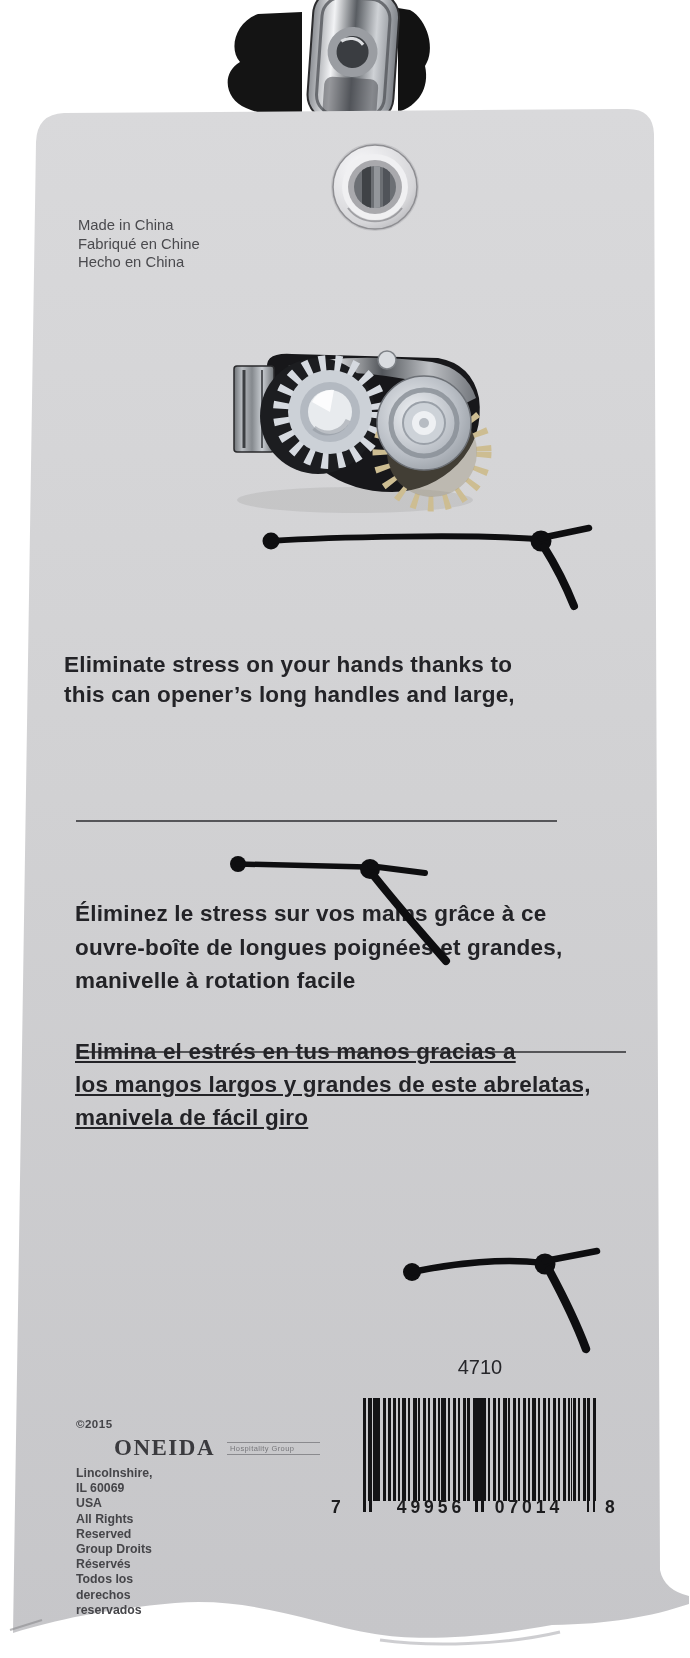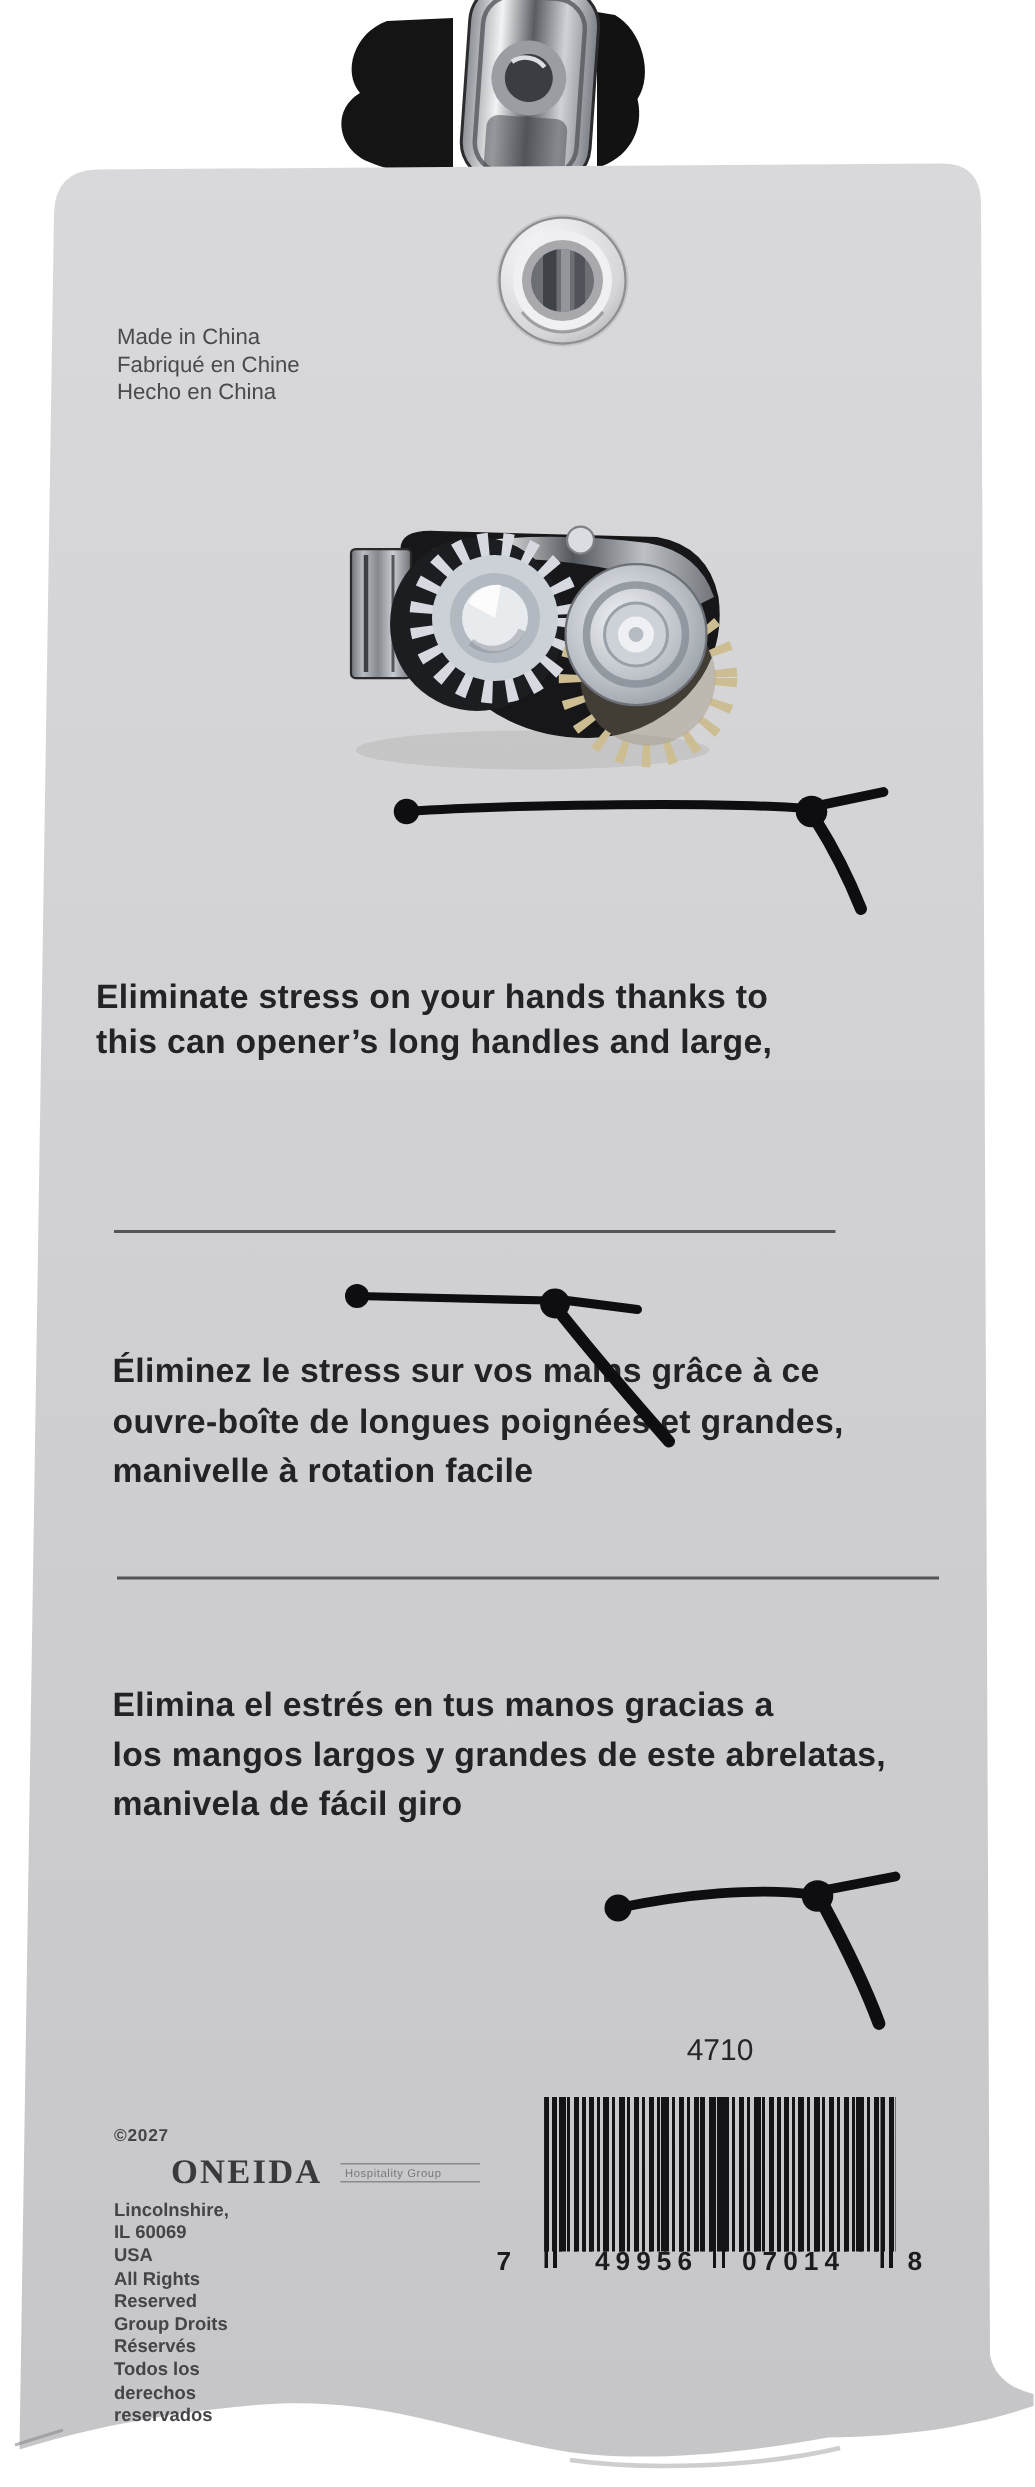--- a/index.html
+++ b/index.html
@@ -5,21 +5,21 @@
   html,body{margin:0;padding:0;background:#ffffff;}
   .stage{position:relative;width:690px;height:1658px;background:#ffffff;overflow:hidden;
          font-family:"Liberation Sans",sans-serif;}
   .layer{position:absolute;left:0;top:0;width:690px;height:1658px;}
   .txt{position:absolute;color:#232327;font-weight:bold;font-size:22.5px;letter-spacing:.2px;}
   .txt div{white-space:nowrap;}
   .origin{position:absolute;left:78px;top:180px;color:#4a4a4e;font-size:14.8px;
           line-height:18.5px;font-weight:normal;margin-top:36px;}
   .desc-en{left:64px;top:650px;line-height:29.5px;}
   .desc-fr{left:75px;top:897px;line-height:33.5px;}
-  .desc-es{left:75px;top:1120px;line-height:33px;}
+  .desc-es{left:75px;top:1035px;line-height:33px;text-decoration:underline;}
   .divider{position:absolute;height:2px;background:#3f3f43;opacity:.85;}
   .div1{left:76px;top:820px;width:481px;}
   .div2{left:78px;top:1051px;width:548px;}
   .model{position:absolute;left:363px;top:1356px;width:234px;text-align:center;
          font-size:20px;font-weight:normal;color:#26262a;}
   .barcode{position:absolute;left:363px;top:1398px;width:234px;height:135px;}
   .bars{position:absolute;left:0;top:0;width:234px;height:103px;
         background-image:
           repeating-linear-gradient(90deg,#141416 0 2px,rgba(0,0,0,0) 2px 5px),
           repeating-linear-gradient(90deg,#141416 0 3px,rgba(0,0,0,0) 3px 10px),
@@ -179,21 +179,21 @@
     <div class="guard g-left"></div>
     <div class="guard g-mid"></div>
     <div class="guard g-right"></div>
     <span class="bdigit d-sys">7</span>
     <span class="bdigit d-g1">49956</span>
     <span class="bdigit d-g2">07014</span>
     <span class="bdigit d-chk">8</span>
   </div>
 
   <div class="footer">
-    <div class="copyright">©2027</div>
+    <div class="copyright">©2015</div>
     <div class="brandrow">
       <span class="brand">ONEIDA</span>
       <span class="branddiv">Hospitality Group</span>
     </div>
     <div class="addr">
       <div>Lincolnshire, IL 60069 USA</div>
       <div>All Rights Reserved</div>
       <div>Group Droits Réservés</div>
       <div>Todos los derechos reservados</div>
     </div>

